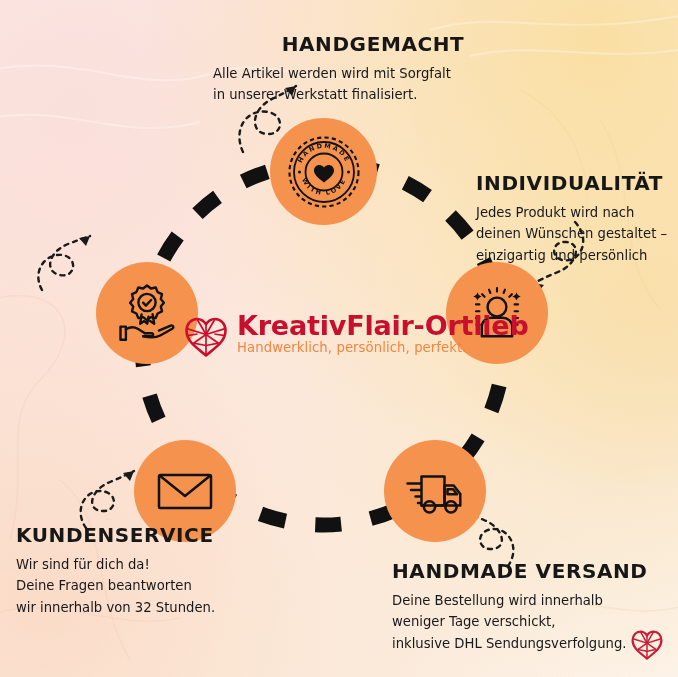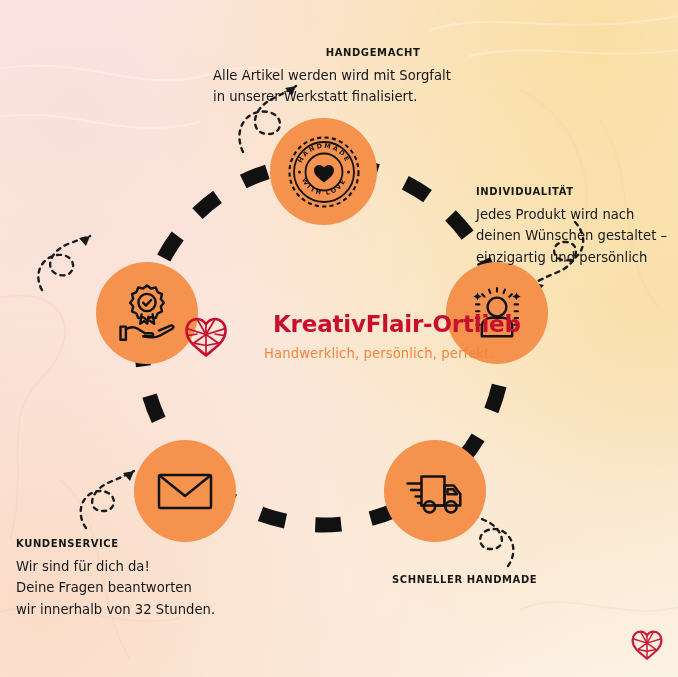--- a/index.html
+++ b/index.html
@@ -21,49 +21,49 @@
   .doodles{position:absolute;left:0;top:0;width:678px;height:677px;pointer-events:none;}
 
   .node{
     position:absolute;border-radius:50%;
     display:flex;align-items:center;justify-content:center;
   }
   .node svg{display:block;}
 
   .txt{position:absolute;}
   .txt h3{
-    margin:16px 0 7px 0;
-    font-family:"DejaVu Sans", sans-serif;
-    font-size:10px;font-weight:bold;letter-spacing:.6px;
+    margin:1px 0 7px 0;
+    font-family:"DejaVu Sans", sans-serif;
+    font-size:20px;font-weight:bold;letter-spacing:.6px;
     color:#171717;white-space:nowrap;
   }
   .txt p{
     margin:0;
     font-family:"DejaVu Sans", sans-serif;
     font-size:13.2px;line-height:1.62;color:#16181c;
     white-space:pre-line;
   }
   .txt.center h3{text-align:center;}
   .txt.center p{text-align:left;}
 
   #logo{
     position:absolute;left:183px;top:312px;width:270px;height:62px;
     display:flex;align-items:flex-start;
   }
   #logo .lmark{flex:0 0 auto;margin-top:4px;}
   #logo .ltxt{margin-left:8px;}
   #logo .lname{
     font-family:"DejaVu Sans", sans-serif;
-    font-size:23px;font-weight:bold;color:#c8102e;
-    letter-spacing:-.2px;line-height:1.05;white-space:nowrap;margin-left:36px;
+    font-size:27px;font-weight:bold;color:#c8102e;
+    letter-spacing:-.2px;line-height:1.05;white-space:nowrap;
   }
   #logo .ltag{
     font-family:"DejaVu Sans", sans-serif;
-    font-size:13.2px;color:#f3853f;margin-top:10px;
-    letter-spacing:.1px;white-space:nowrap;text-align:center;
+    font-size:13.2px;color:#f3853f;margin-top:0;
+    letter-spacing:.1px;white-space:nowrap;
   }
   #watermark{position:absolute;right:14px;bottom:12px;opacity:.95;}
 </style>
 </head>
 <body>
 
 <div id="stage">
 
   <svg class="marble" viewBox="0 0 678 677" preserveAspectRatio="none">
     <g fill="none" stroke="#ffffff" stroke-opacity="0.55" stroke-width="2">
@@ -219,21 +219,24 @@
       <g fill="none" stroke="#121212" stroke-width="2.5" stroke-linecap="round">
         <path d="M8.5 25.5 l13.0 0"></path>
         <path d="M12.0 32.0 l9.5 0"></path>
         <path d="M16.5 38.5 l5.0 0"></path>
         <path d="M19.0 45.0 l2.5 0"></path>
       </g>
     </svg>
   </div>
 
   <div class="txt" style="left:392px;top:558px;width:268px;">
-    <h3>SCHNELLER HANDMADE</h3>
+    <h3>HANDMADE VERSAND</h3>
+    <p>Deine Bestellung wird innerhalb
+weniger Tage verschickt,
+ inklusive DHL Sendungsverfolgung.</p>
   </div>
 
   <div id="logo">
     <div class="lmark">
       <svg width="46" height="42" viewBox="0 0 46 42">
         <g fill="none" stroke="#C8102E" stroke-width="2.6" stroke-linejoin="round" stroke-linecap="round">
           <path d="M23 39.5 C 13.5 31.5, 3.5 25.5, 3.5 14.5 C 3.5 7.5, 8.5 3, 14 3 C 18 3, 21.3 5.4, 23 8.4 C 24.7 5.4, 28 3, 32 3 C 37.5 3, 42.5 7.5, 42.5 14.5 C 42.5 25.5, 32.5 31.5, 23 39.5 Z"></path>
         </g>
         <g fill="none" stroke="#C8102E" stroke-width="1.7" stroke-linejoin="round">
           <path d="M23 8.4 L23 39.5"></path>

